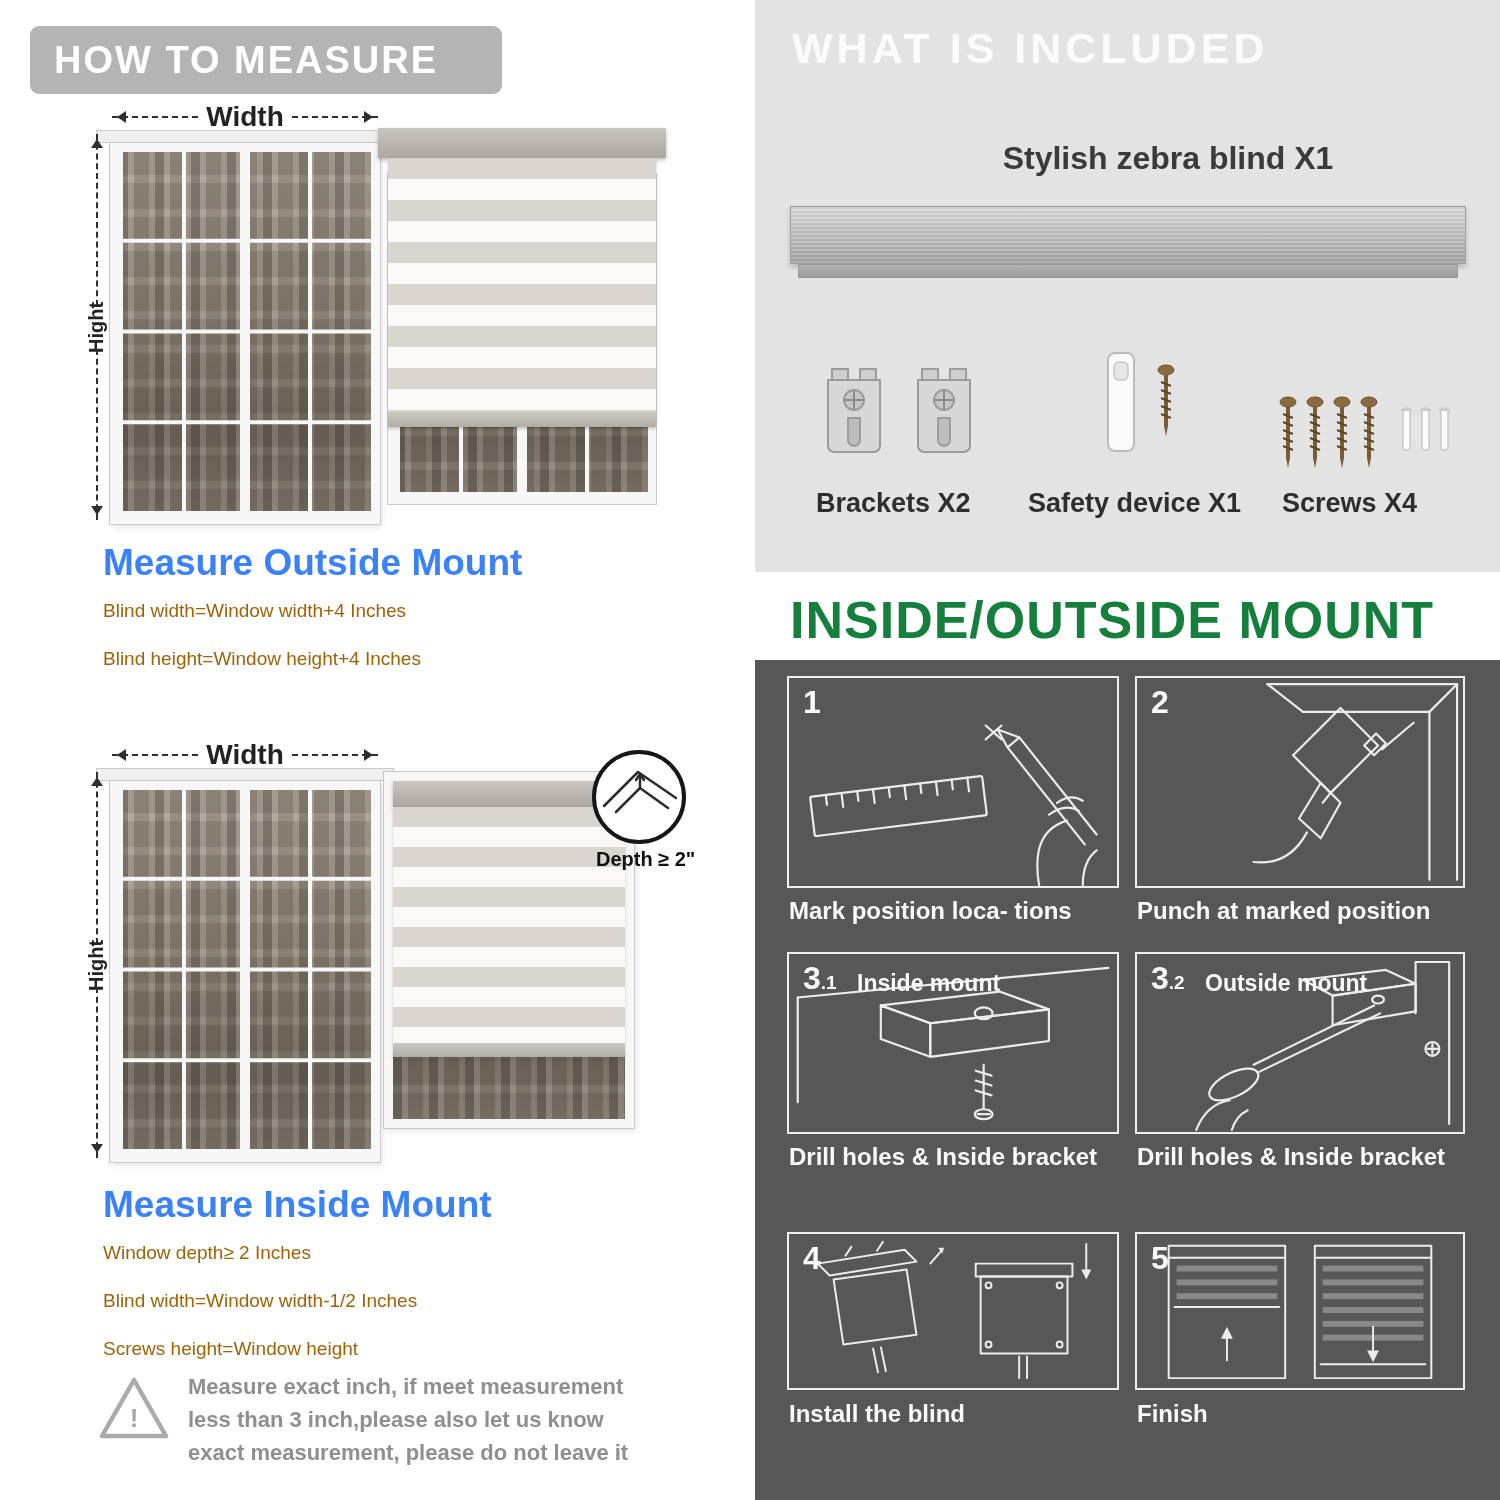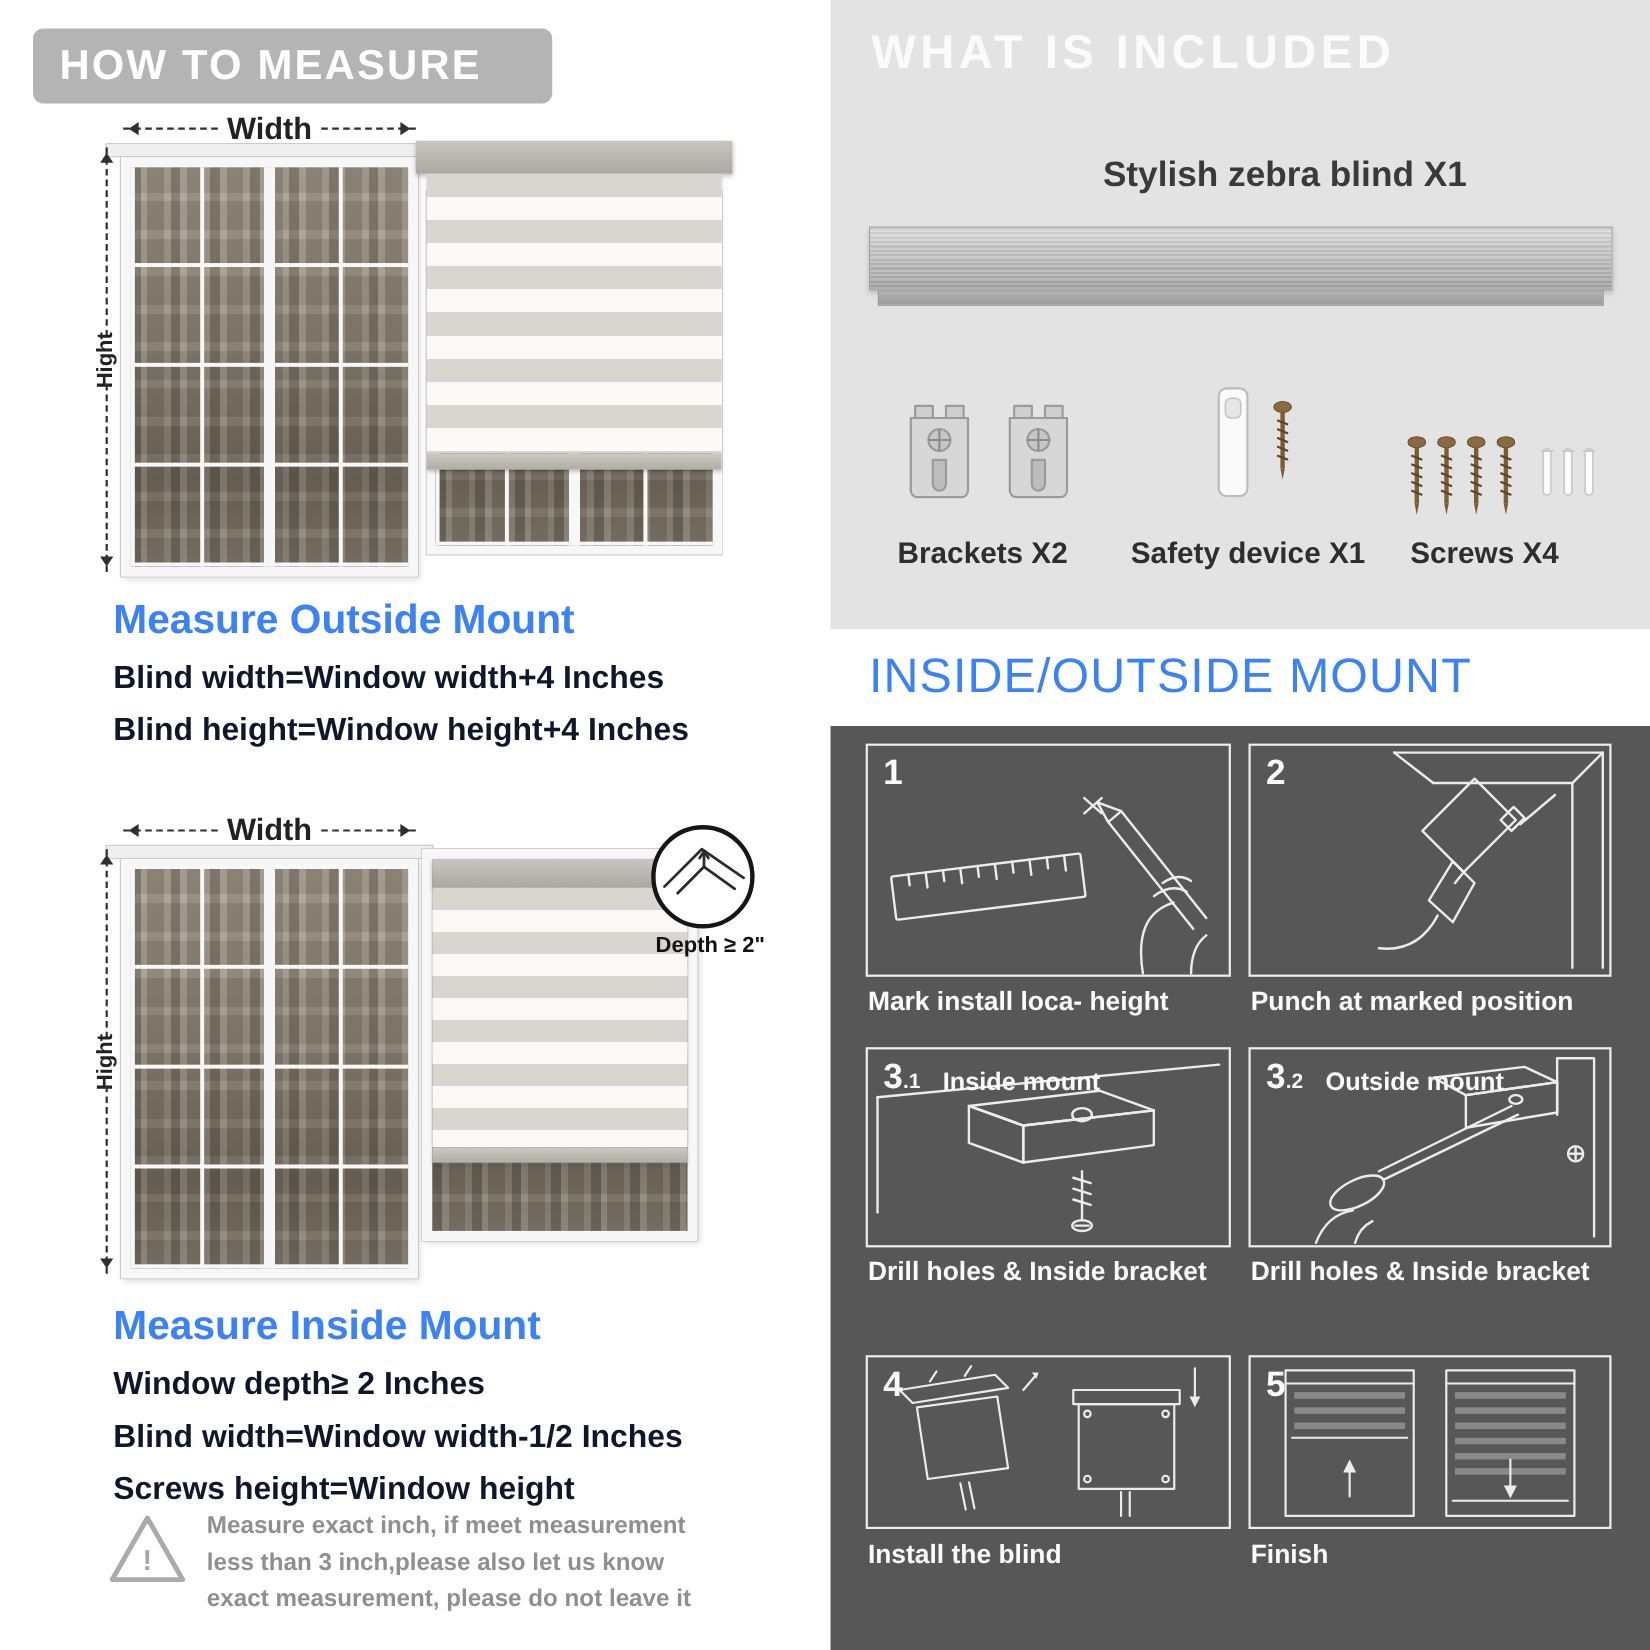--- a/index.html
+++ b/index.html
@@ -56,21 +56,21 @@
   .blind2 { left:384px; top:772px; width:250px; height:356px; border:9px solid #f7f7f7; box-shadow:0 0 0 1px #c9c9c9, 2px 3px 6px rgba(0,0,0,0.12); }
   .blind2 .cassette { height:26px; }
   .blind2 .stripes { position:absolute; left:0; right:0; top:26px; height:236px;
     background:repeating-linear-gradient(180deg,#d9d6cf 0 20px,#faf9f7 20px 40px); box-shadow:0 1px 3px rgba(0,0,0,0.18); }
   .blind2 .brail { position:absolute; left:0; right:0; top:262px; height:14px; background:linear-gradient(180deg,#ccc9c2,#b0ada6); box-shadow:0 2px 3px rgba(0,0,0,0.2); }
 
   .depth-circle { left:592px; top:750px; width:94px; height:94px; border:4px solid #161616; border-radius:50%; background:#ffffff; overflow:hidden; z-index:5; }
   .depth-label { left:596px; top:848px; font-weight:bold; font-size:20px; color:#111; z-index:5; }
 
   .sec-title { font-weight:bold; font-size:37px; color:#3b82f6; }
-  .sec-line { font-weight:bold; font-size:29px; color:#0f172a; }
+  .sec-line { font-weight:normal; font-size:19px; color:#a16207; }
   .t-out-title { left:103px; top:542px; }
   .t-out-l1 { left:103px; top:600px; }
   .t-out-l2 { left:103px; top:648px; }
   .t-in-title { left:103px; top:1184px; }
   .t-in-l1 { left:103px; top:1242px; }
   .t-in-l2 { left:103px; top:1290px; }
   .t-in-l3 { left:103px; top:1338px; }
 
   .warn-icon { left:96px; top:1374px; width:76px; height:70px; }
   .warn-mark { position:absolute; left:0; right:0; bottom:10px; text-align:center; color:#a6a6a6; font-weight:bold; font-size:26px; }
@@ -91,21 +91,21 @@
   .safety-icons { left:1100px; top:350px; display:flex; gap:14px; align-items:flex-start; }
   .safety-icons .screw-svg { margin-top:14px; }
   .screws-icons { left:1278px; top:396px; display:flex; gap:7px; align-items:flex-start; }
   .screws-icons .anchors { display:flex; gap:6px; margin-left:14px; margin-top:10px; }
 
   .item-label { font-weight:bold; font-size:27px; color:#2e2e2e; }
   .lb1 { left:816px; top:488px; }
   .lb2 { left:1028px; top:488px; }
   .lb3 { left:1282px; top:488px; }
 
-  .mount-header { left:790px; top:590px; font-weight:normal; font-size:44px; color:#3b82f6; letter-spacing:1px; }
+  .mount-header { left:790px; top:590px; font-weight:bold; font-size:52px; color:#15803d; letter-spacing:1px; }
   .mount-panel { left:755px; top:660px; width:745px; height:840px; background:#575757; }
 
   .step-box { border:2px solid #efefef; }
   .b1 { left:787px; top:676px; width:332px; height:212px; }
   .b2 { left:1135px; top:676px; width:330px; height:212px; }
   .b3 { left:787px; top:952px; width:332px; height:182px; }
   .b4 { left:1135px; top:952px; width:330px; height:182px; }
   .b5 { left:787px; top:1232px; width:332px; height:158px; }
   .b6 { left:1135px; top:1232px; width:330px; height:158px; }
   .step-num { position:absolute; left:14px; top:8px; color:#fafafa; font-weight:bold; font-size:32px; line-height:1; z-index:2; }
@@ -307,21 +307,21 @@
           <path d="M38 108 v10 M54 108 v14 M70 108 v10 M86 108 v14 M102 108 v10 M118 108 v14 M134 108 v10 M150 108 v14 M166 108 v10 M182 108 v14"></path>
         </g>
         <path d="M198 48 l16 14 M214 48 l-16 14"></path>
         <path d="M298 168 L220 70 M310 158 L232 60"></path>
         <path d="M220 70 L232 60 L210 52 Z"></path>
         <path d="M252 210 c-6 -36 2 -58 28 -66 M296 210 c0 -20 6 -30 14 -36"></path>
         <path d="M262 138 q16 -12 30 -4 M270 126 q14 -10 26 -2"></path>
       </g>
     </svg>
   </div>
-  <div class="abs caption c1">Mark install loca- height</div>
+  <div class="abs caption c1">Mark position loca- tions</div>
 
   <div class="abs step-box b2">
     <span class="step-num"><span>2</span></span>
     <svg class="art" viewBox="0 0 330 210">
       <g stroke="#ececec" stroke-width="2.2" fill="none" stroke-linecap="round" stroke-linejoin="round">
         <path d="M132 6 L324 6 L324 204"></path>
         <path d="M168 34 L296 34 L296 204"></path>
         <path d="M132 6 L168 34 M324 6 L296 34"></path>
         <path d="M280 45 L248 72"></path>
         <path d="M252 66 l-12 12 l-10 -10 l12 -12 Z"></path>

